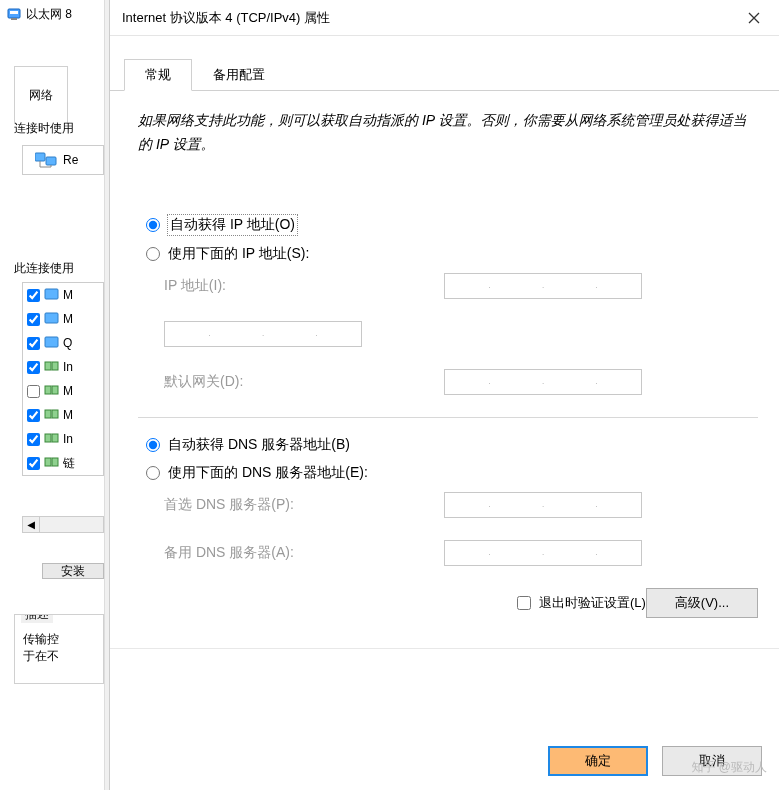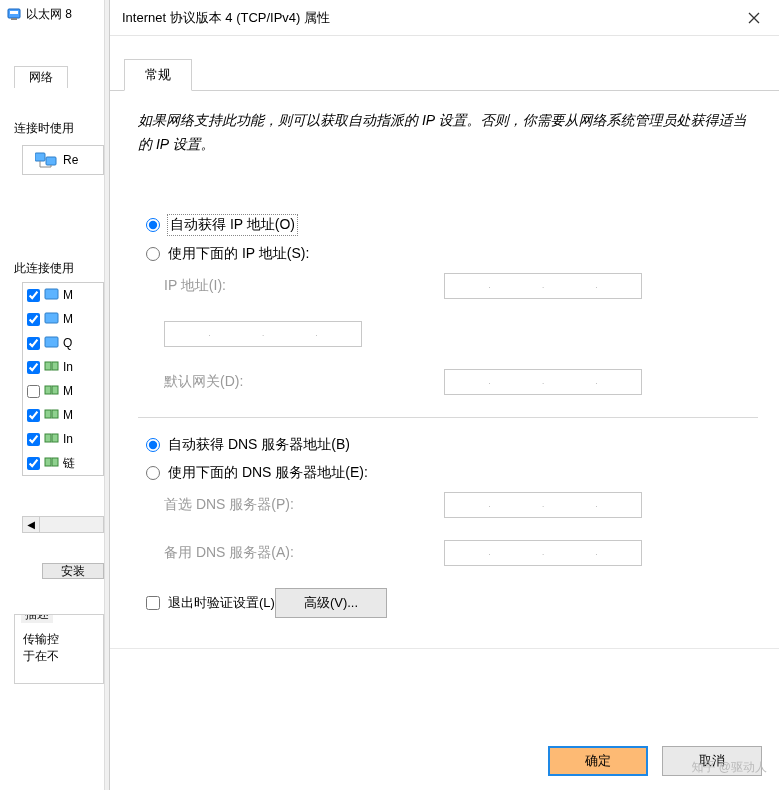--- a/index.html
+++ b/index.html
@@ -23,21 +23,21 @@
       background: #fff;
       border-right: 1px solid #ddd;
     }
     .back-tab {
       position: absolute;
       top: 66px;
       left: 14px;
       background: #fff;
       border: 1px solid #d0d0d0;
       border-bottom: none;
-      padding: 2px 14px;
+      padding: 20px 14px;
       font-size: 12px;
     }
     .back-label1 {
       position: absolute;
       top: 120px;
       left: 14px;
       font-size: 12px;
       color: #000;
     }
     .back-icon-box {
@@ -252,21 +252,21 @@
     }
     .ip-box.disabled { background: #fff; }
     .divider {
       border: none;
       border-top: 1px solid #d8d8d8;
       margin: 14px 0 18px 0;
     }
     .bottom-row {
       display: flex;
       align-items: center;
-      justify-content: flex-start;
+      justify-content: flex-end;
       padding-left: 8px;
     }
     .checkbox-row {
       display: flex;
       align-items: center;
     }
     .checkbox-row input[type="checkbox"] {
       margin: 0 8px 0 0;
       width: 14px; height: 14px;
     }
@@ -413,20 +413,21 @@
     <span class="titlebar-text">Internet 协议版本 4 (TCP/IPv4) 属性</span>
     <span class="close-x">
       <svg width="12" height="12" viewBox="0 0 12 12">
           <path d="M1 1 L11 11 M11 1 L1 11" stroke="#333" stroke-width="1.3"></path>
         </svg>
     </span>
   </div>
 
   <div class="tabstrip">
     <div class="tab active">常规</div>
+    <div class="tab">备用配置</div>
   </div>
 
   <div class="content">
     <div class="intro">如果网络支持此功能，则可以获取自动指派的 IP 设置。否则，你需要从网络系统管理员处获得适当的 IP 设置。</div>
 
     <div class="radio-row">
       <input type="radio" name="ipmode" checked="" style="">
       <span class="radio-label boxed">自动获得 IP 地址(O)</span>
     </div>
     <div class="radio-row">

